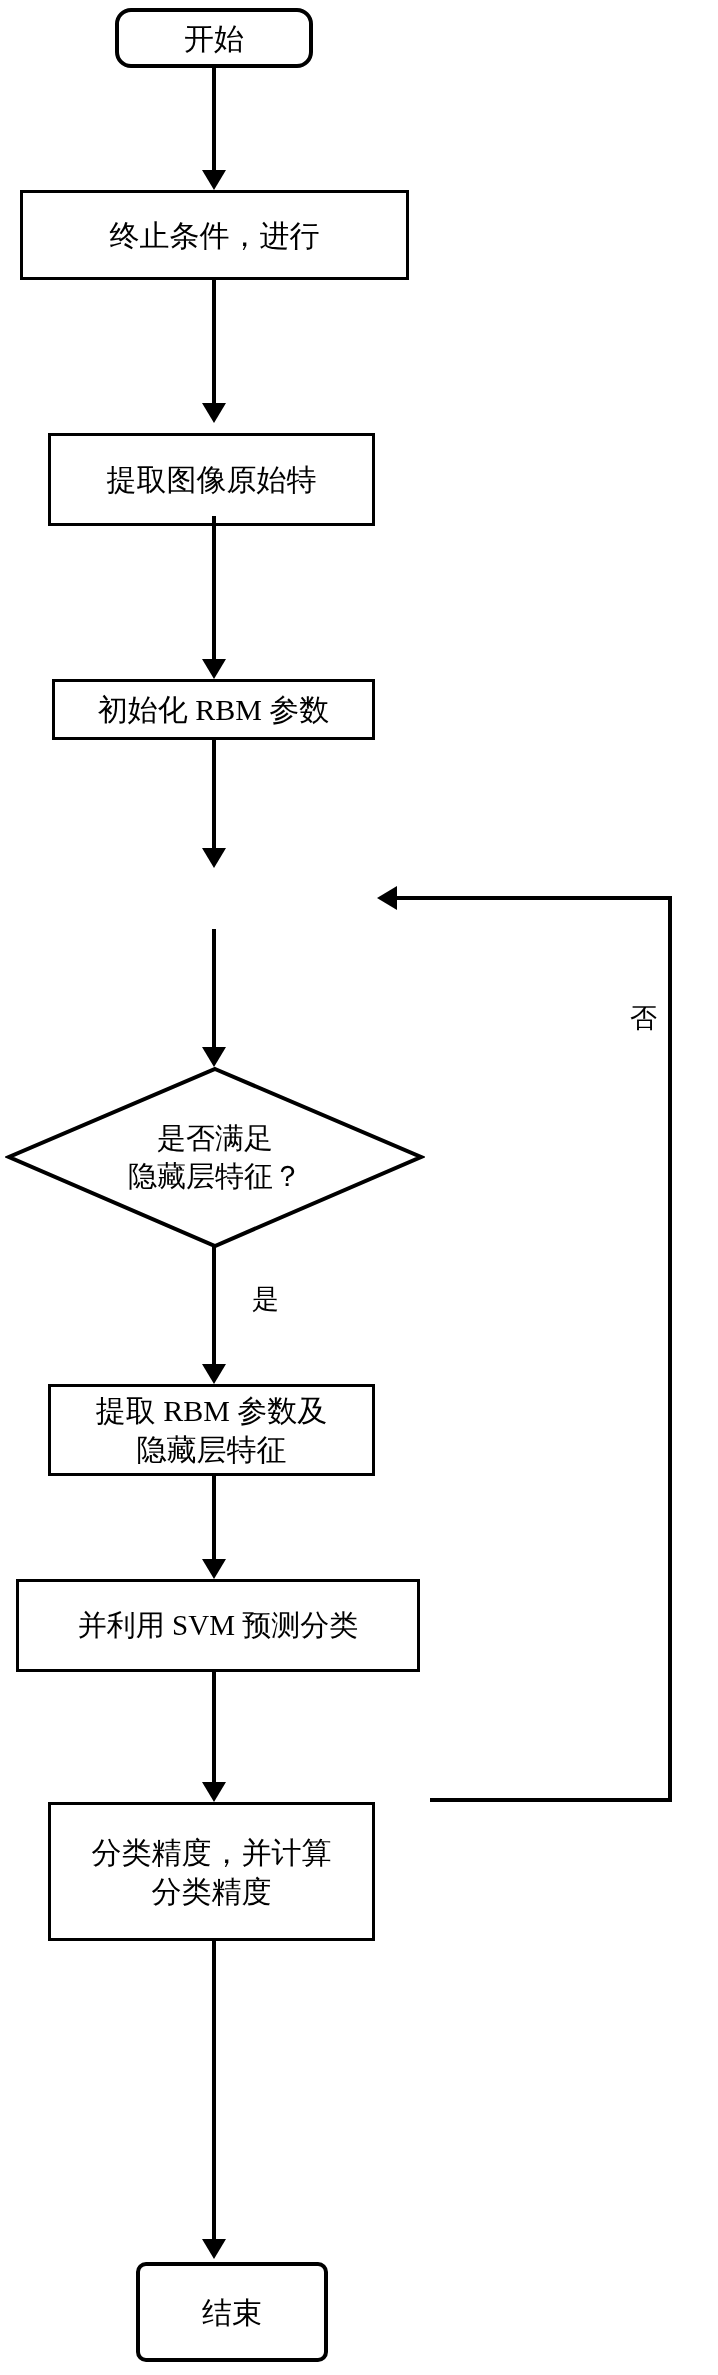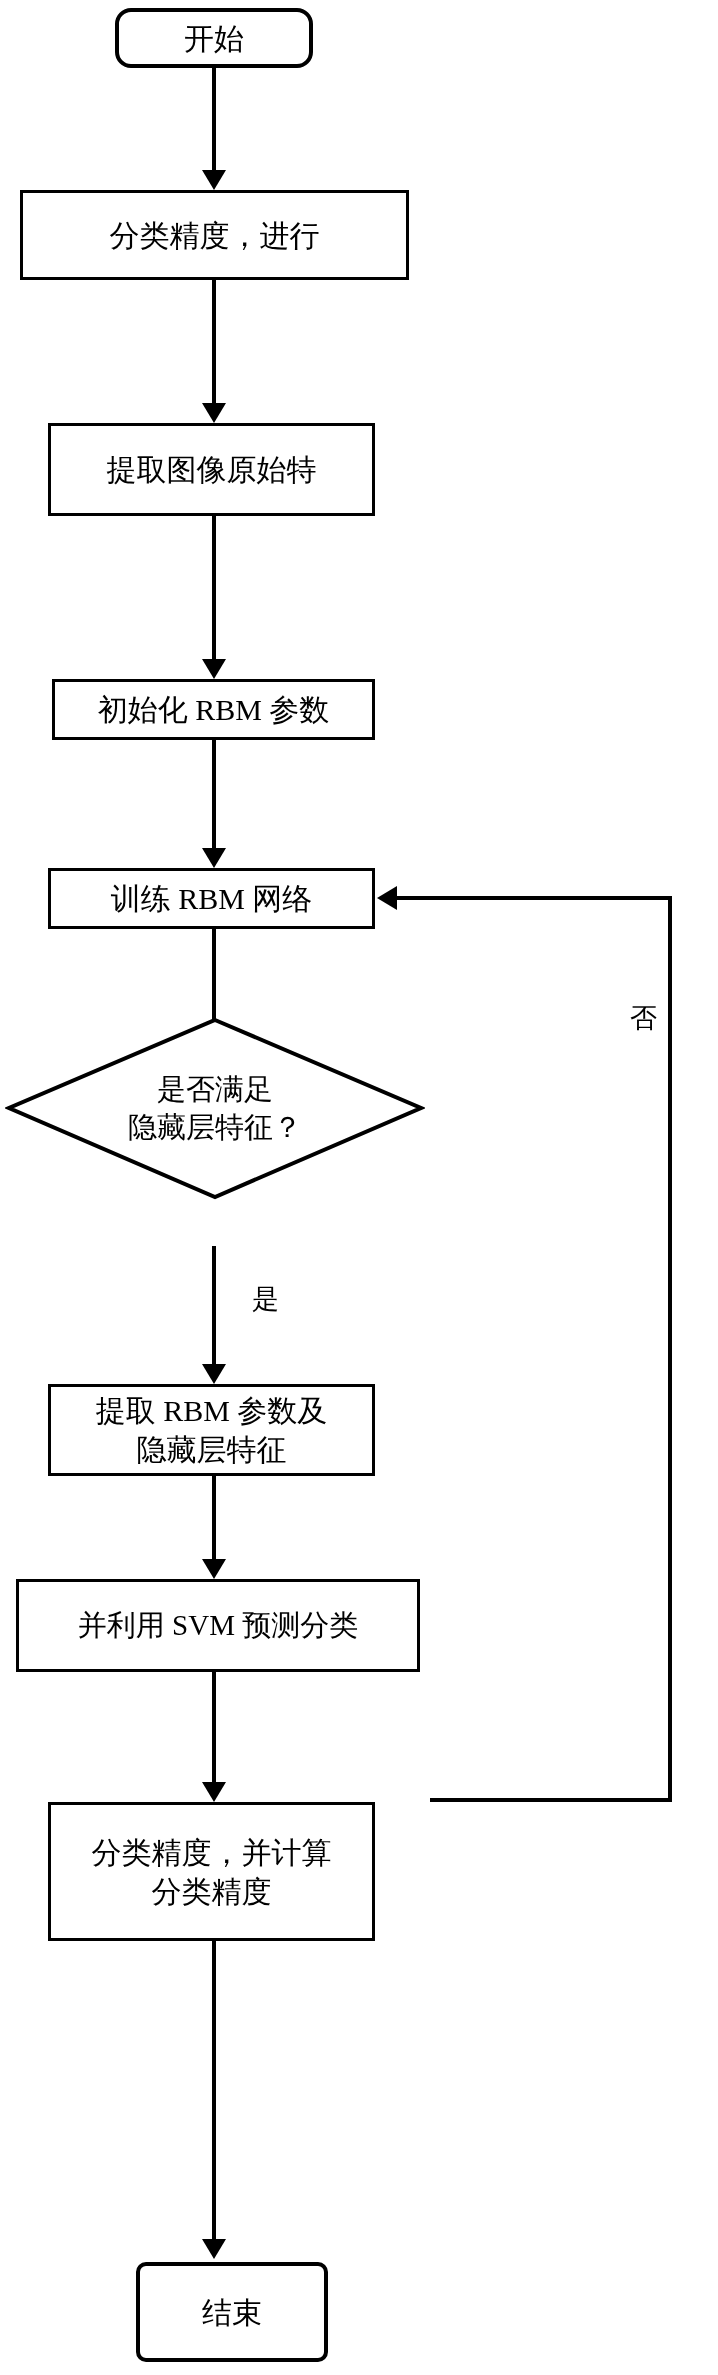--- a/index.html
+++ b/index.html
@@ -76,54 +76,51 @@
 <div id="canvas">
 
   <div class="node terminal fs30" style="left:115px; top:8px; width:198px; height:60px;">
     <span class="ln">开始</span>
   </div>
 
   <div class="edge vline" style="left:212px; top:68px; width:4px; height:104px;"></div>
   <div class="arrow arrow-down" style="left:202px; top:170px;"></div>
 
   <div class="node process fs30" style="left:20px; top:190px; width:389px; height:90px;">
-    <span class="ln">分类精度，进行</span>
+    <span class="ln">终止条件，进行</span>
   </div>
 
   <div class="edge vline" style="left:212px; top:280px; width:4px; height:125px;"></div>
   <div class="arrow arrow-down" style="left:202px; top:403px;"></div>
 
-  <div class="node process fs30" style="left:48px; top:423px; width:327px; height:93px;text-align:right;">
+  <div class="node process fs30" style="left:48px; top:433px; width:327px; height:93px;text-align:right;">
     <span class="ln">提取图像原始特</span>
   </div>
 
   <div class="edge vline" style="left:212px; top:516px; width:4px; height:145px;"></div>
   <div class="arrow arrow-down" style="left:202px; top:659px;"></div>
 
   <div class="node process fs30" style="left:52px; top:679px; width:323px; height:61px;">
     <span class="ln">初始化 RBM 参数</span>
   </div>
 
   <div class="edge vline" style="left:212px; top:740px; width:4px; height:110px;"></div>
   <div class="arrow arrow-down" style="left:202px; top:848px;"></div>
 
-  <div class="node process fs30" style="left:48px; top:868px; width:327px; height:61px;">
-    <span class="ln">训练 RBM 网络</span>
-  </div>
 
   <div class="edge hline" style="left:397px; top:896px; width:275px; height:4px;"></div>
   <div class="edge vline" style="left:668px; top:896px; width:4px; height:906px;"></div>
   <div class="edge hline" style="left:430px; top:1798px; width:242px; height:4px;"></div>
   <div class="arrow arrow-left" style="left:377px; top:886px;"></div>
   <div class="edge-label" style="left:630px; top:1000px;">否</div>
 
   <div class="edge vline" style="left:212px; top:929px; width:4px; height:120px;"></div>
   <div class="arrow arrow-down" style="left:202px; top:1047px;"></div>
 
-  <div class="diamond-wrap" style="left:5px; top:1016px; width:420px; height:185px;">
+  <div class="diamond-wrap" style="left:5px; top:1065px; width:420px; height:185px;">
     <svg width="420" height="185" viewBox="0 0 420 185" aria-hidden="true">
       <polygon points="210,4 416,92 210,181 4,92" fill="#ffffff" stroke="#000000" stroke-width="4"></polygon>
     </svg>
     <div class="diamond-label">
       <span class="ln">是否满足</span>
       <span class="ln">隐藏层特征？</span>
     </div>
   </div>
 
   <div class="edge vline" style="left:212px; top:1246px; width:4px; height:120px;"></div>

